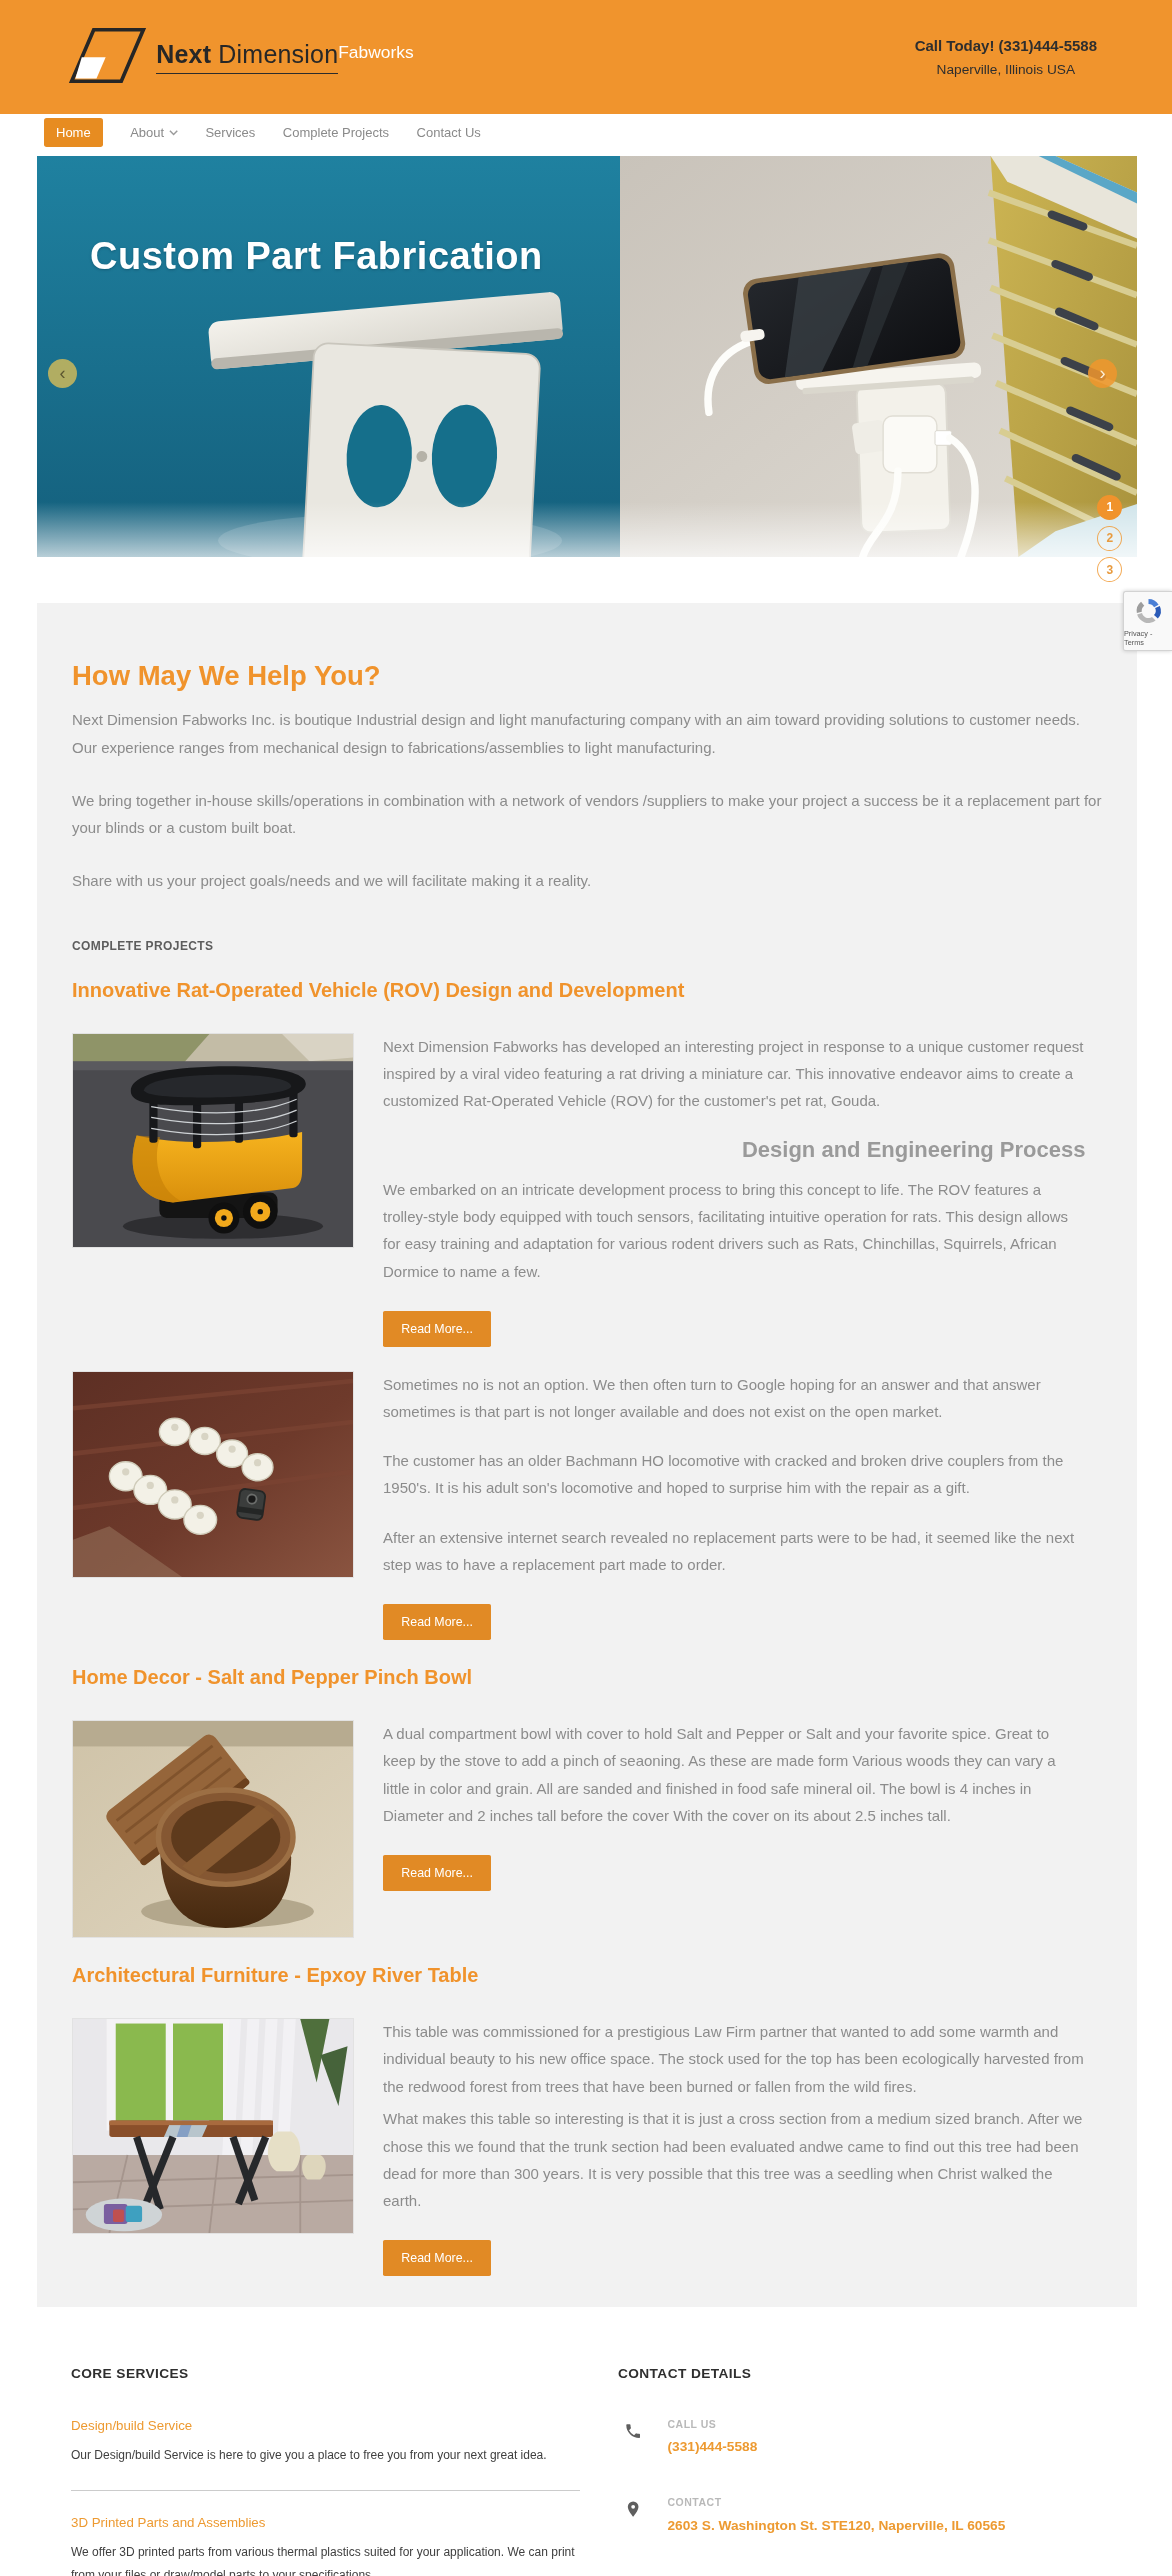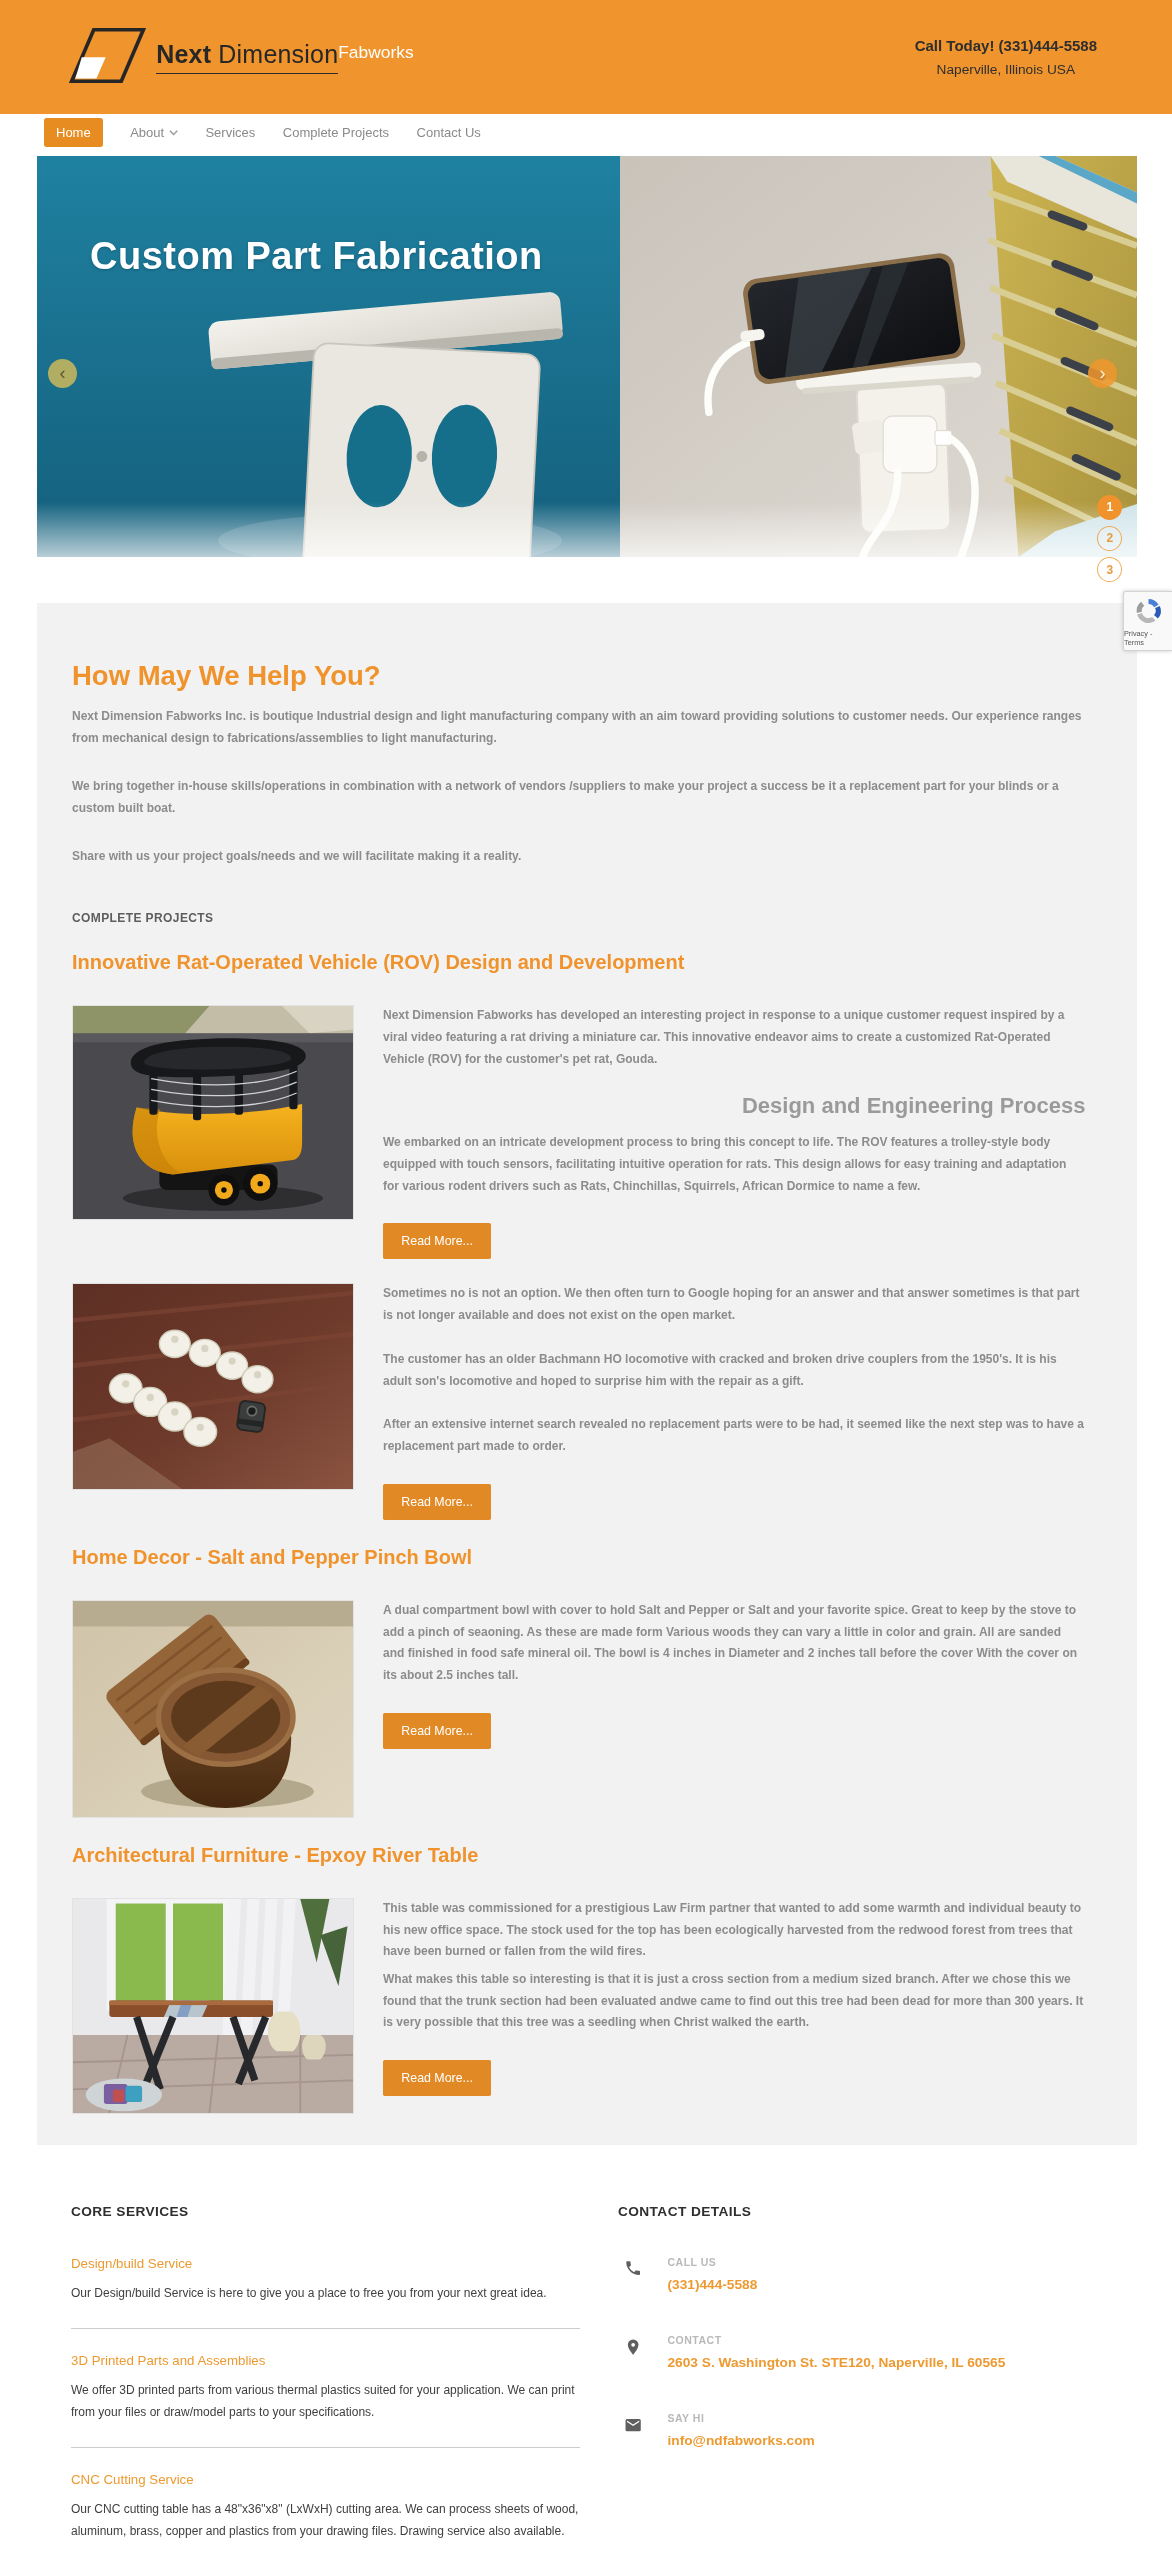--- a/index.html
+++ b/index.html
@@ -41,21 +41,21 @@
   .dot.active { background:#F0932C; color:#ffffff; }
   .dot.inactive { border:0.9px solid rgba(240,150,45,.8); color:#e89b3f; background:rgba(255,255,255,.15); }
 
   
   .recaptcha { position:absolute; right:0; top:591px; width:49px; height:60px; background:#f9f9f9; border:0.9px solid #d3d3d3; border-right:none; border-radius:2.7px 0 0 2.7px; box-shadow:0 0 4.6px rgba(0,0,0,.2); display:flex; flex-direction:column; align-items:center; justify-content:center; gap:2.7px; z-index:5;margin-left:24px; }
   .recaptcha-label { font-size:7.3px; color:#555555; }
 
   
   .card { margin:0 35px 0 37px; background:#F2F2F2; padding:57px 35px 31px 35px; }
   .intro-title { font-size:27.5px; font-weight:bold; color:#F0932C; margin:0 0 14.7px 0; }
-  .card p.body-text { font-size:12px; color:#8c8c8c; line-height:1.82; margin:0 0 26px 0; max-width:1035px;font-weight:bold; }
+  .card p.body-text { font-size:15px; color:#8c8c8c; line-height:1.82; margin:0 0 26px 0; max-width:1035px; }
   .projects-label { font-size:12px; font-weight:bold; color:#5d5d5d; letter-spacing:0.4px; margin:44px 0 0 0; }
   .project-title { font-size:20px; font-weight:bold; color:#F0932C; margin:26px 0 31px 0; }
   .project-row { display:flex; gap:29px; align-items:flex-start; }
   .project-figure { flex:0 0 282px; border:0.9px solid #e2e2e2; background:#fff; }
   .project-figure svg { display:block; width:100%; height:100%; }
   .project-body { flex:1; padding-right:16.5px; }
   .project-body p.body-text { margin-bottom:22px; }
   .project-subheading { font-size:22px; font-weight:bold; color:#9a9a9a; margin:7.3px 0 13px 0;text-align:right; }
   .read-more { display:inline-block; background:#E18A25; color:#ffffff; font-size:12.4px; padding:11px 18.3px; border-radius:1.8px; cursor:pointer; margin-top:3.7px; }
   .project-section { margin-bottom:24px; }

